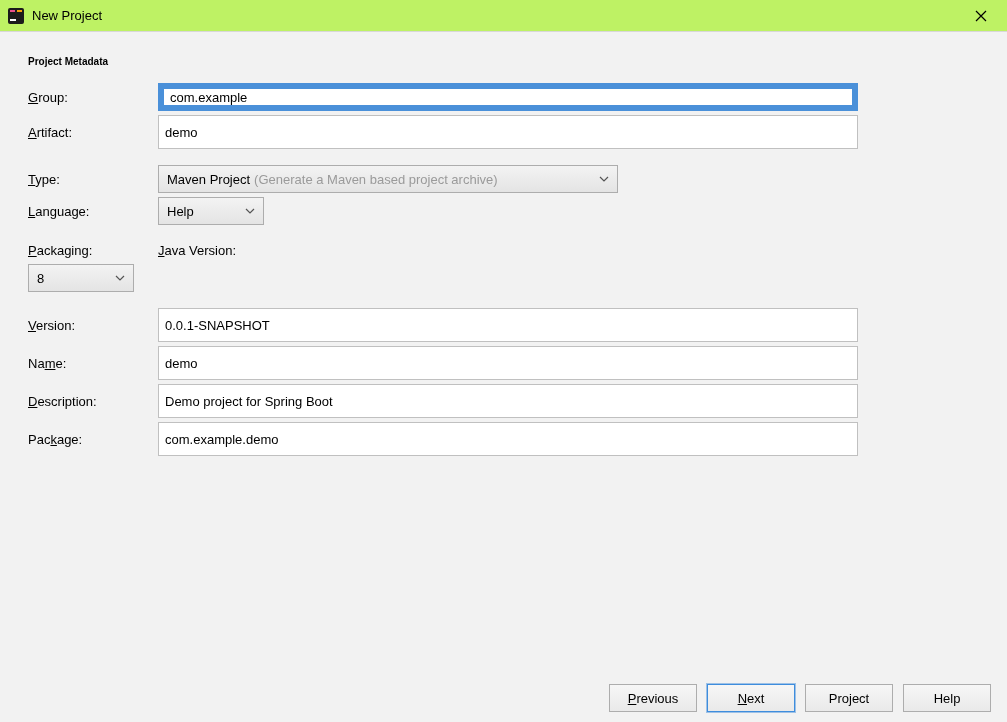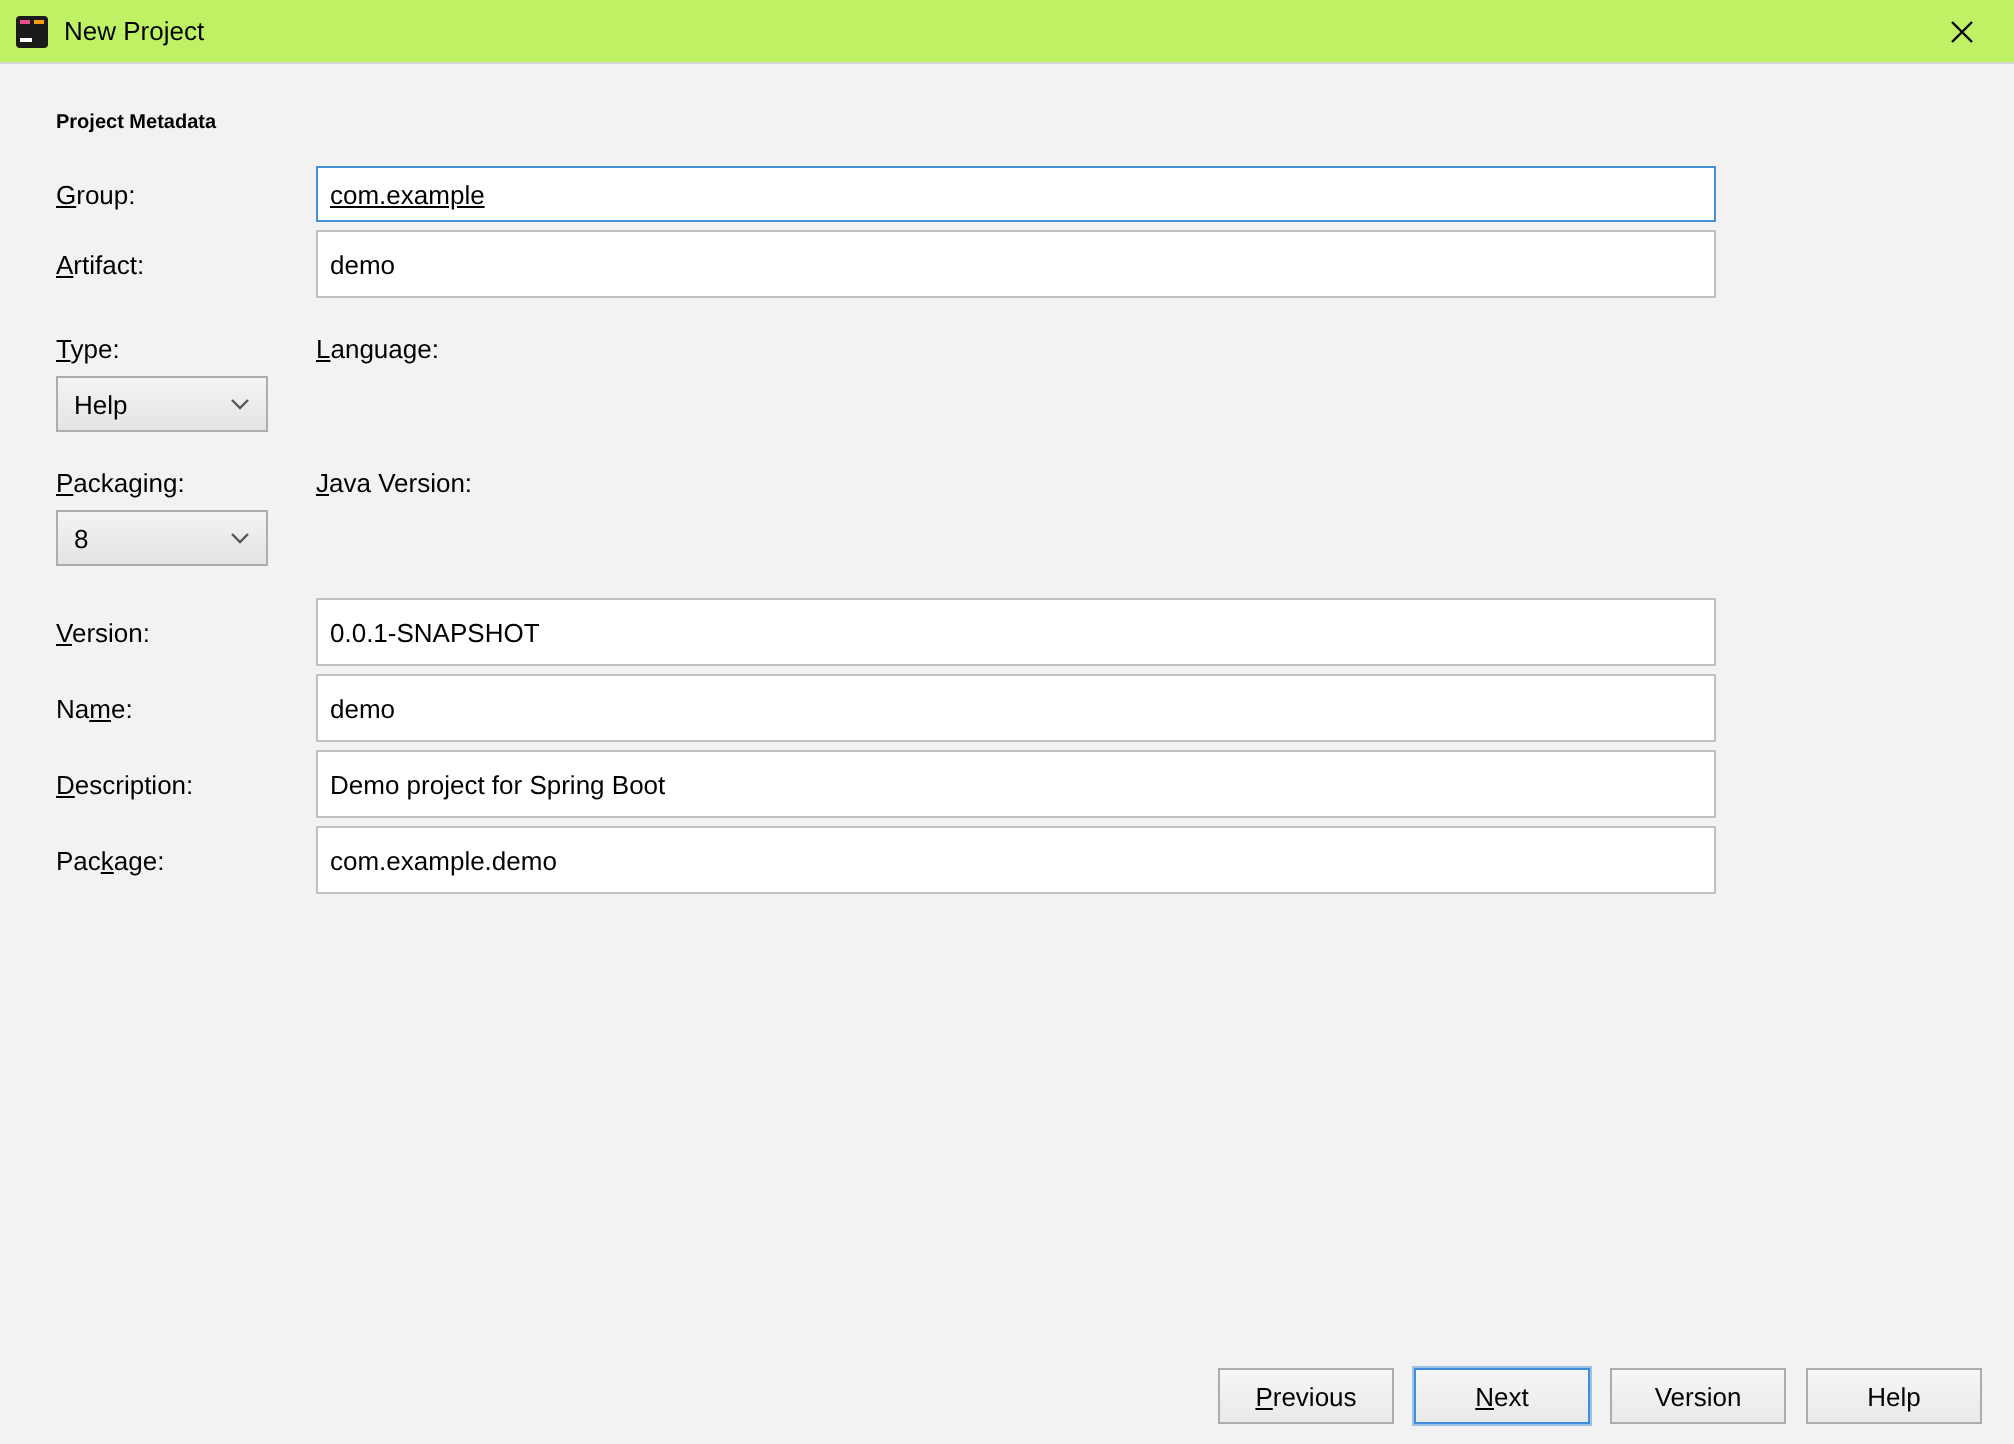--- a/index.html
+++ b/index.html
@@ -85,28 +85,27 @@
     border: 1px solid #c0c0c0;
     background: #ffffff;
     font-family: inherit;
     font-size: 13px;
     padding: 16px 6px;
     outline: none;
   }
   .tfield-fake {
     width: 700px;
     height: 28px;
-    border: 1px solid #b91c1c;
+    border: 6px solid #b91c1c;
     background: #ffffff;
     font-size: 13px;
     display: flex;
     align-items: center;
     padding: 0 6px;
     position: relative;
-    text-decoration: underline;
   }
   .tfield-fake.focused { border-color: #4a90d9; }
 
   
   .dd {
     height: 28px;
     border: 1px solid #adadad;
     background: linear-gradient(#f3f3f3, #e4e4e4);
     display: inline-flex;
     align-items: center;
@@ -194,20 +193,31 @@
     </div>
 
     <div class="row-label"><span class="ul">A</span>rtifact:</div>
     <div class="row-field">
       <input class="tfield" value="demo" style="">
     </div>
 
     <div class="gap-row"></div>
 
     <div class="row-label"><span class="ul">T</span>ype:</div>
+    <div class="row-field">
+      <div class="dd wide">
+        <span>Maven Project</span>
+        <span class="hint">(Generate a Maven based project archive)</span>
+        <span class="dd-chev">
+          <svg viewBox="0 0 10 6">
+              <path d="M1 1 L5 5 L9 1" stroke="#555" stroke-width="1.2" fill="none"></path>
+            </svg>
+        </span>
+      </div>
+    </div>
 
     <div class="row-label"><span class="ul">L</span>anguage:</div>
     <div class="row-field">
       <div class="dd small">
         <span>Help</span>
         <span class="dd-chev">
           <svg viewBox="0 0 10 6">
               <path d="M1 1 L5 5 L9 1" stroke="#555" stroke-width="1.2" fill="none"></path>
             </svg>
         </span>
@@ -251,15 +261,15 @@
     <div class="row-field">
       <input class="tfield" value="com.example.demo" style="">
     </div>
 
   </div>
 </div>
 
 <div class="footer">
   <div class="btn"><span class="ul">P</span>revious</div>
   <div class="btn default"><span class="ul">N</span>ext</div>
-  <div class="btn">Version</div>
+  <div class="btn">Project</div>
   <div class="btn">Help</div>
 </div>
 
 </body></html>

